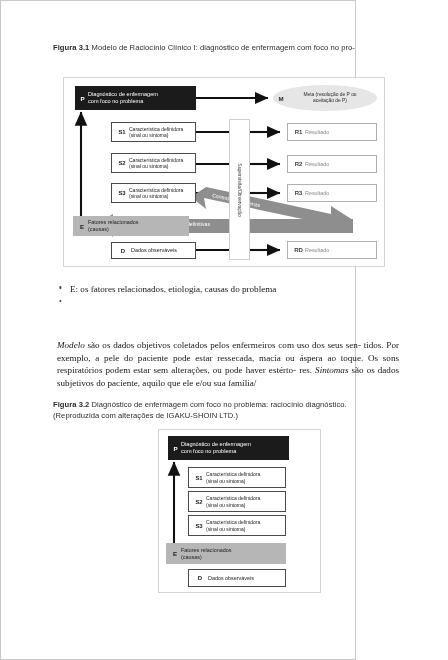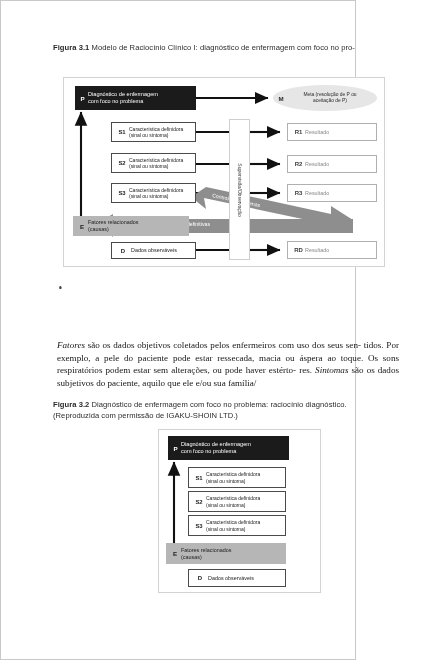--- a/index.html
+++ b/index.html
@@ -304,37 +304,38 @@
     <span class="tag">RD</span>
     <span class="txt">Resultado</span>
   </div>
 
   <div class="bullets" style="left:56px;top:281px;width:345px;">
     <div class="row">
       <span class="dot">•</span>
     </div>
     <div class="row">
       <span class="dot">•</span>
+      <span>E: os fatores relacionados, etiologia, causas do problema</span>
     </div>
     <div class="row">
       <span class="dot">•</span>
     </div>
   </div>
 
   <div class="para" style="left:56px;top:338px;width:342px;">
-    <span><i>Fatores</i> são os dados objetivos coletados pelos enfermeiros com uso dos seus sen-</span>
+    <span><i>Modelo</i> são os dados objetivos coletados pelos enfermeiros com uso dos seus sen-</span>
     <span>tidos. Por exemplo, a pele do paciente pode estar ressecada, macia ou áspera ao</span>
     <span>toque. Os sons respiratórios podem estar sem alterações, ou pode haver estérto-</span>
     <span>res. <i>Sintomas</i> são os dados subjetivos do paciente, aquilo que ele e/ou sua família/</span>
   </div>
 
   <div class="caption" style="left:52px;top:399px;width:356px;">
     <span class="lead">Figura 3.2</span>
     <span>Diagnóstico de enfermagem com foco no problema: raciocínio diagnóstico.</span><br>
-    <span>(Reproduzida com permissão de IGAKU-SHOIN LTD.)</span>
+    <span>(Reproduzida com alterações de IGAKU-SHOIN LTD.)</span>
   </div>
 
   <div class="figframe" style="left:157px;top:428px;width:163px;height:164px;"></div>
 
   <svg class="overlay" width="448" height="660">
     <line x1="173" y1="560" x2="173" y2="461" stroke="#111" stroke-width="2.1" marker-end="url(#ahU)"></line>
   </svg>
 
   <div class="node n-p" style="left:167px;top:435px;width:121px;height:24px;">
     <span class="tag">P</span>

